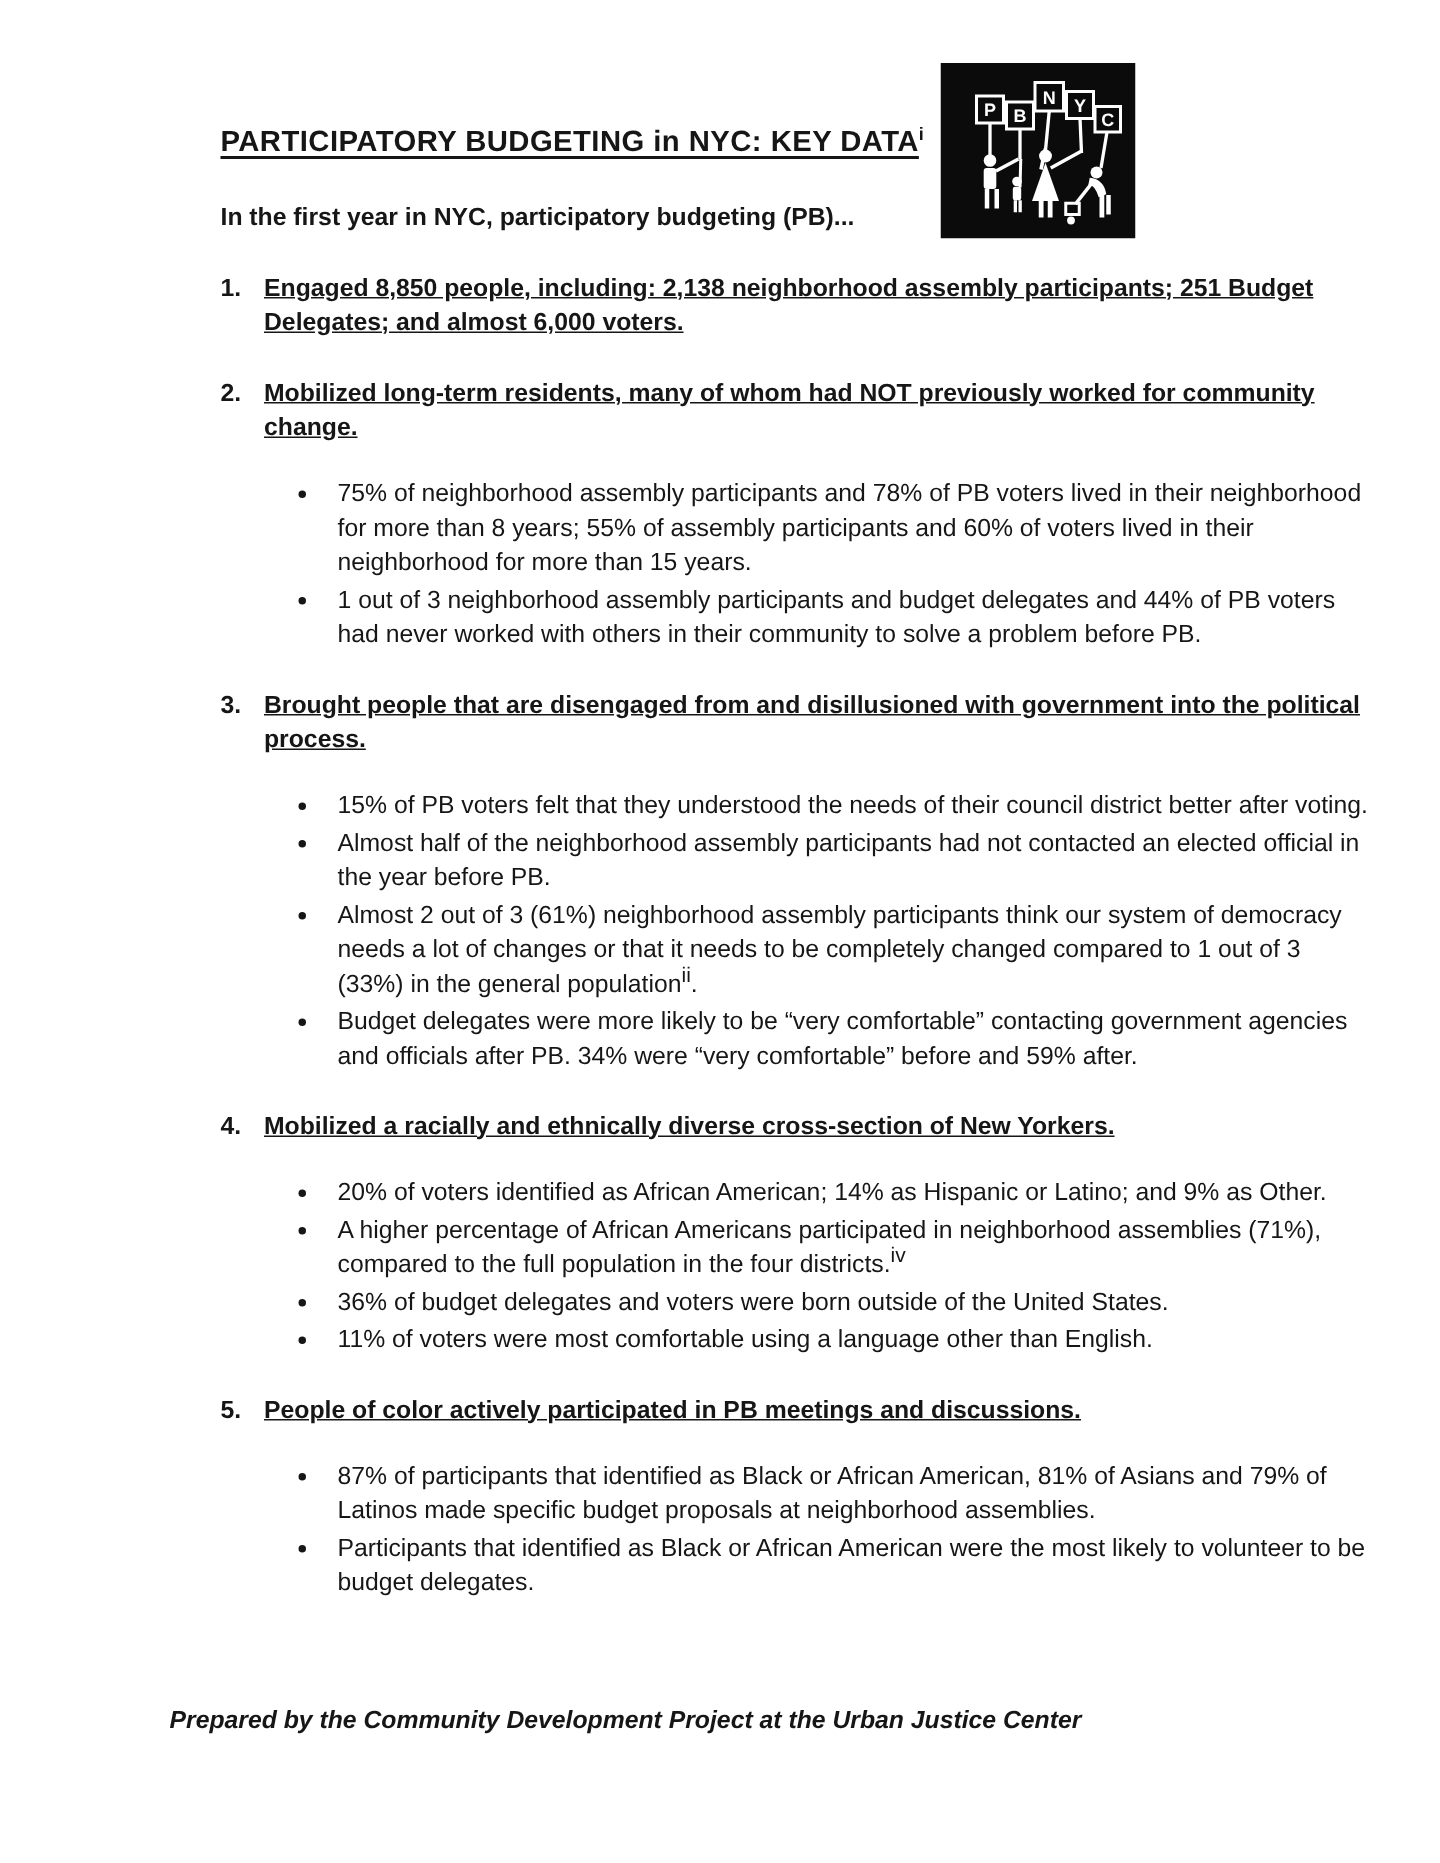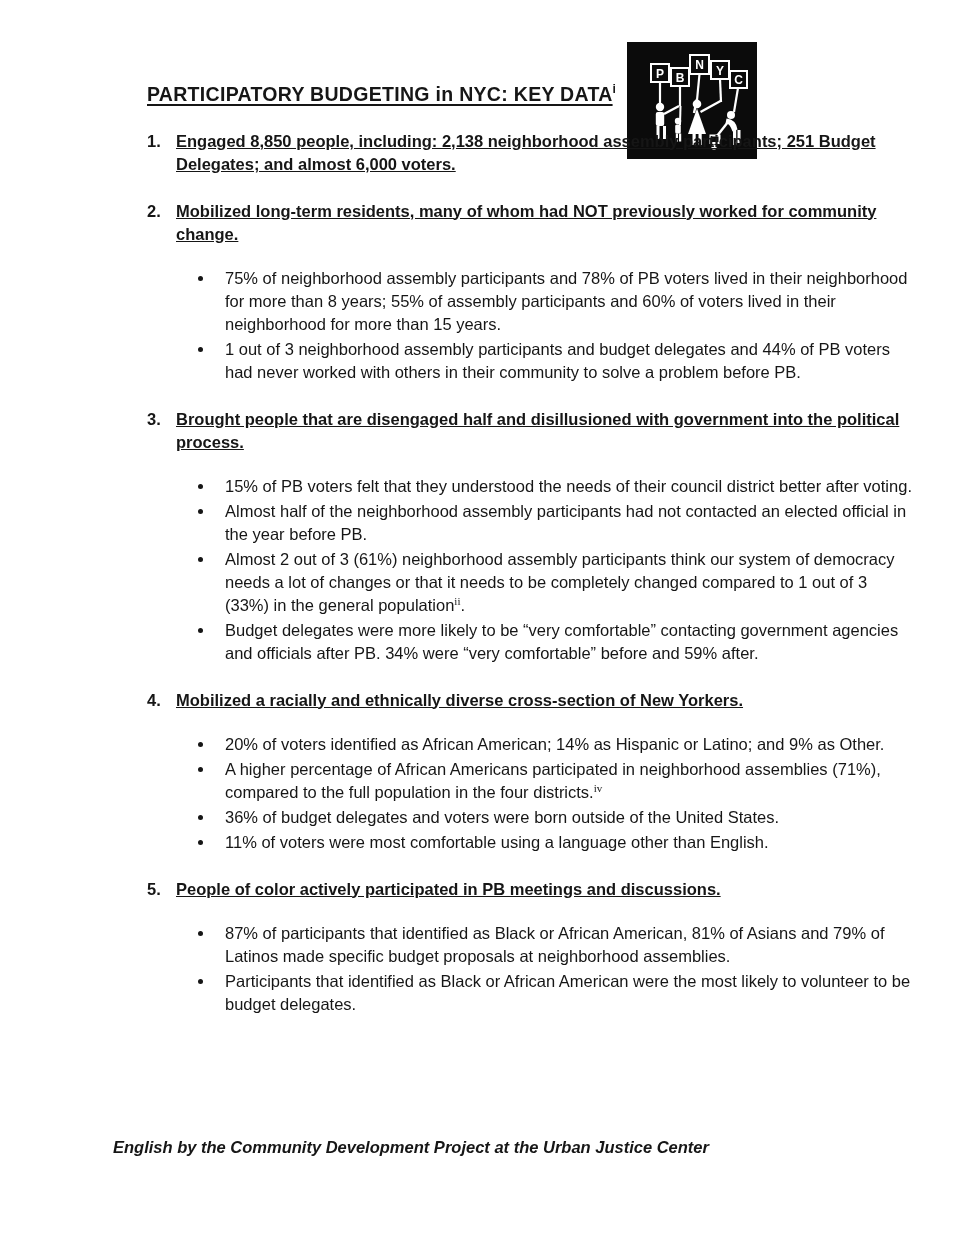--- a/index.html
+++ b/index.html
@@ -54,24 +54,23 @@
     list-style: disc outside;
     font-size: 16.5px;
     line-height: 23px;
     font-weight: normal;
   }
   ul.bullets li {
     padding-left: 10px;
     margin: 0 0 2px 0;
   }
   ul.bullets sup {
-    font-size: 11px;
+    font-size: 14px;
     vertical-align: super;
     line-height: 0;
-    font-family: Liberation Serif, serif;
   }
   .footer {
     position: absolute;
     left: 113px; top: 1138px;
     font-size: 16.5px;
     font-weight: bold;
     font-style: italic;
   }
   .logo {
     position: absolute;
@@ -139,20 +138,21 @@
 
     <rect x="83.5" y="93.5" width="9" height="7.5" fill="none" stroke="#ffffff" stroke-width="2"></rect>
     <circle cx="87" cy="105" r="2.6"></circle>
   </g>
 </svg>
 
 <div class="content">
 
   <div class="title"><span class="t-underline">PARTICIPATORY BUDGETING in NYC: KEY DATA</span><sup>i</sup></div>
 
+  <div class="intro">In the first year in NYC, participatory budgeting (PB)...</div>
 
   <section class="item">
     <div class="item-head">
       <span class="num">1.</span>
       <span class="head-text">Engaged 8,850 people, including: 2,138 neighborhood assembly participants; 251 Budget Delegates; and almost 6,000 voters.</span>
     </div>
   </section>
 
   <section class="item">
     <div class="item-head">
@@ -161,21 +161,21 @@
     </div>
     <ul class="bullets">
       <li><span>75% of neighborhood assembly participants and 78% of PB voters lived in their neighborhood for more than 8 years; 55% of assembly participants and 60% of voters lived in their neighborhood for more than 15 years.</span><sup></sup><span></span></li>
       <li><span>1 out of 3 neighborhood assembly participants and budget delegates and 44% of PB voters had never worked with others in their community to solve a problem before PB.</span><sup></sup><span></span></li>
     </ul>
   </section>
 
   <section class="item">
     <div class="item-head">
       <span class="num">3.</span>
-      <span class="head-text">Brought people that are disengaged half and disillusioned with government into the political process.</span>
+      <span class="head-text">Brought people that are disengaged from and disillusioned with government into the political process.</span>
     </div>
     <ul class="bullets">
       <li><span>15% of PB voters felt that they understood the needs of their council district better after voting.</span><sup></sup><span></span></li>
       <li><span>Almost half of the neighborhood assembly participants had not contacted an elected official in the year before PB.</span><sup></sup><span></span></li>
       <li><span>Almost 2 out of 3 (61%) neighborhood assembly participants think our system of democracy needs a lot of changes or that it needs to be completely changed compared to 1 out of 3 (33%) in the general population</span><sup>ii</sup><span>.</span></li>
       <li><span>Budget delegates were more likely to be “very comfortable” contacting government agencies and officials after PB.  34% were “very comfortable” before and 59% after.</span><sup></sup><span></span></li>
     </ul>
   </section>
 
   <section class="item">
@@ -197,13 +197,13 @@
       <span class="head-text">People of color actively participated in PB meetings and discussions.</span>
     </div>
     <ul class="bullets">
       <li><span>87% of participants that identified as Black or African American, 81% of Asians and 79% of Latinos made specific budget proposals at neighborhood assemblies.</span><sup></sup><span></span></li>
       <li><span>Participants that identified as Black or African American were the most likely to volunteer to be budget delegates.</span><sup></sup><span></span></li>
     </ul>
   </section>
 
 </div>
 
-<div class="footer">English by the Community Development Project at the Urban Justice Center</div>
+<div class="footer">Prepared by the Community Development Project at the Urban Justice Center</div>
 
 </body></html>

